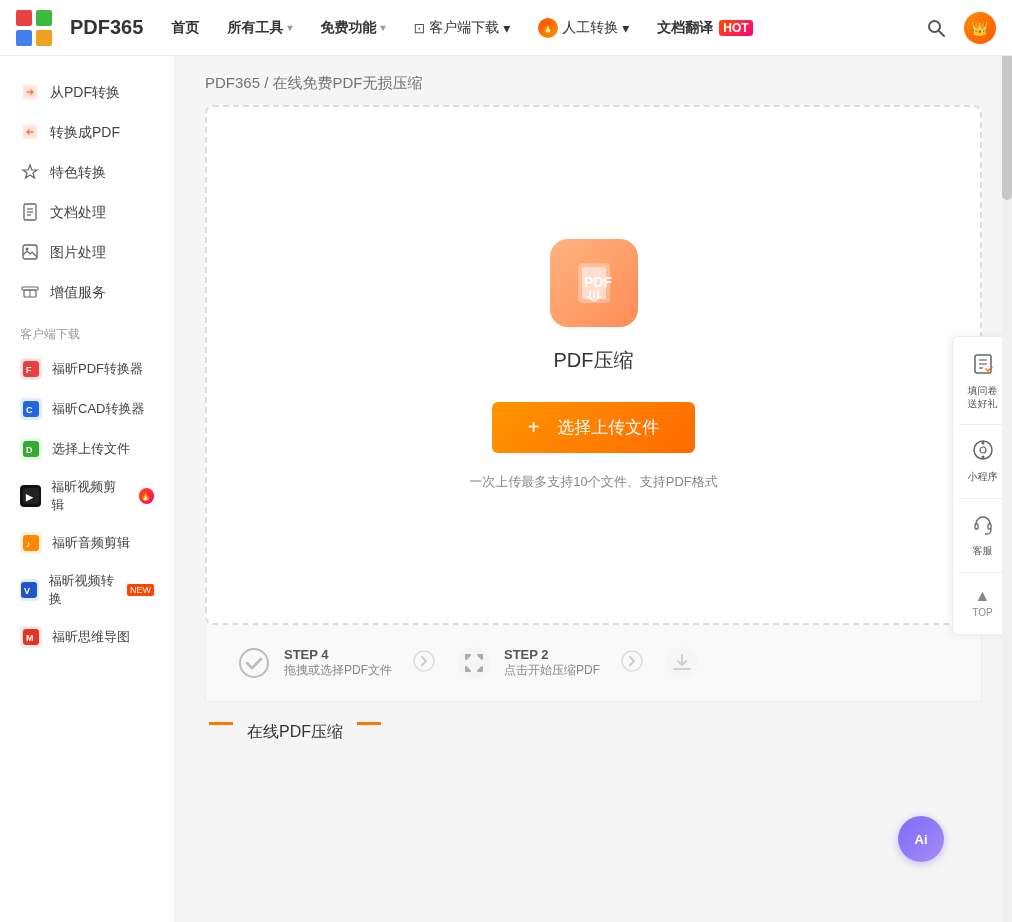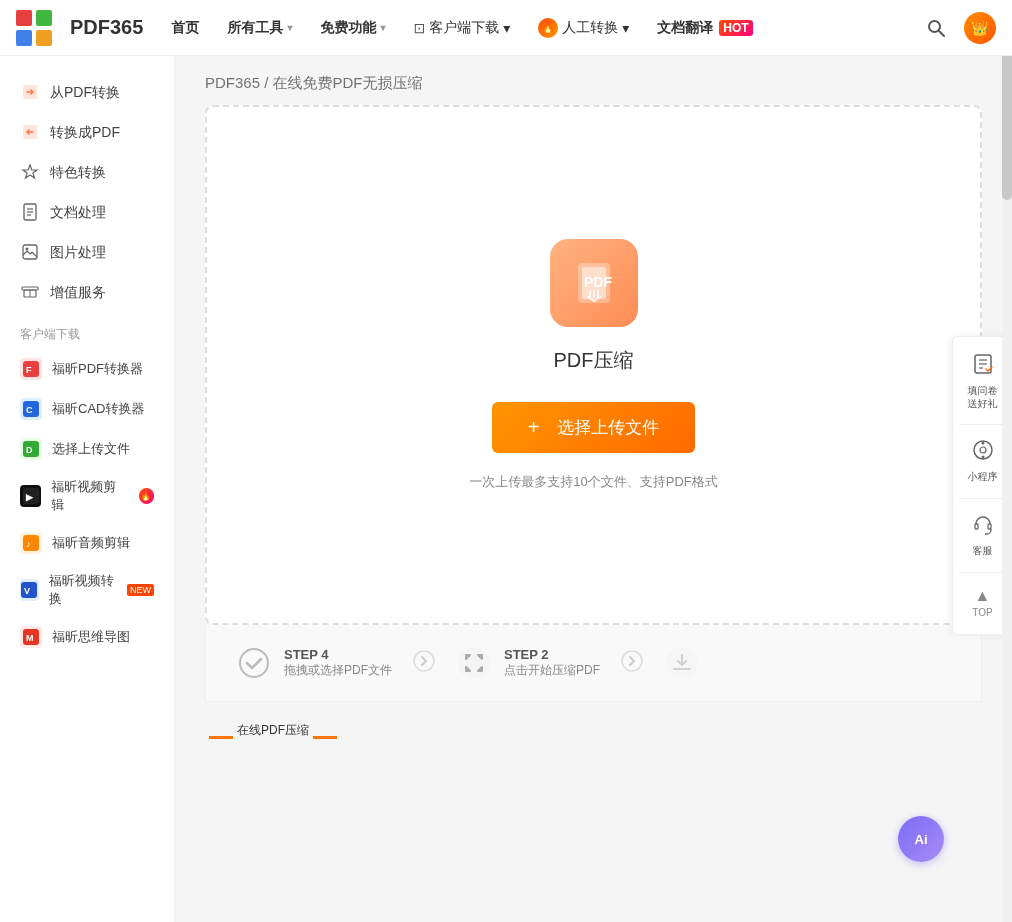--- a/index.html
+++ b/index.html
@@ -288,22 +288,23 @@
     .step-arrow {
       font-size: 20px;
       color: #ccc;
       margin: 0 4px;
     }
 
     
     .section-title-area {
       padding: 20px 30px 10px;
       display: flex;
-      align-items: flex-end;
-      font-size: 12px;
+      align-items: flex-start;
+      gap: 10px;
+      font-size: 16px;
       color: #333;
       font-weight: 500;
     }
     .title-dash {
       display: inline-block;
       width: 24px;
       height: 3px;
       background: #ff7700;
       margin: 0 4px;
     }

